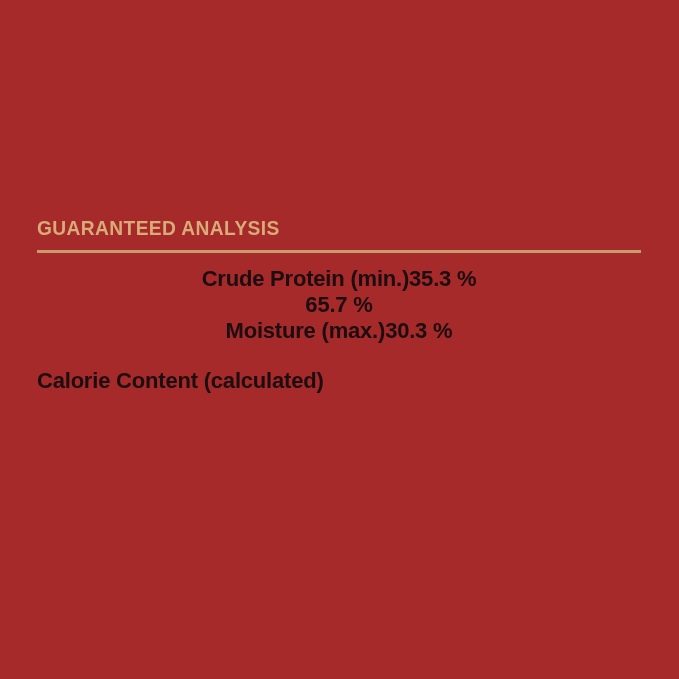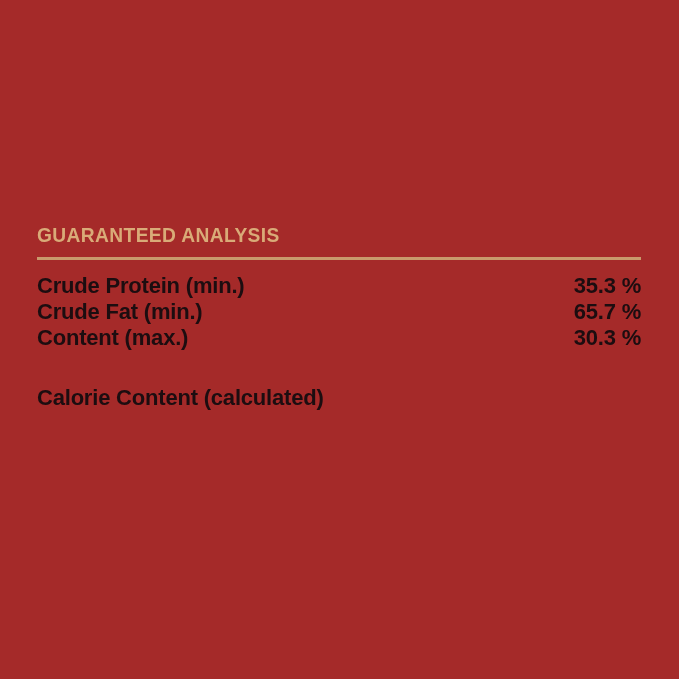--- a/index.html
+++ b/index.html
@@ -11,21 +11,21 @@
     height: 679px;
     background: #a52a29;
     font-family: "Liberation Sans", sans-serif;
     -webkit-font-smoothing: antialiased;
     overflow: hidden;
   }
 
   .label-panel {
     position: absolute;
     left: 37px;
-    top: 224px;
+    top: 217px;
     width: 604px;
   }
 
   .panel-heading {
     font-family: "Liberation Sans", sans-serif;
     font-weight: bold;
     font-size: 20px;
     line-height: 22px;
     letter-spacing: 0.4px;
     color: #d9ab78;
@@ -42,21 +42,21 @@
     background: #c99a6c;
   }
 
   .analysis-table {
     margin-top: 13px;
   }
 
   .analysis-row {
     display: flex;
     align-items: baseline;
-    justify-content: space-between;
+    justify-content: center;
     height: 26px;
   }
 
   .nutrient-name,
   .nutrient-value {
     font-family: "Liberation Sans", sans-serif;
     font-weight: bold;
     font-size: 22px;
     line-height: 26px;
     color: #1c0d10;
@@ -66,21 +66,21 @@
   .nutrient-name {
     letter-spacing: -0.2px;
   }
 
   .nutrient-value {
     text-align: right;
     letter-spacing: -0.2px;
   }
 
   .calorie-block {
-    margin-top: 33px;
+    margin-top: 23px;
   }
 
   .calorie-line {
     font-family: "Liberation Sans", sans-serif;
     font-weight: bold;
     font-size: 22px;
     line-height: 27px;
     color: #1c0d10;
     letter-spacing: -0.2px;
     white-space: nowrap;
@@ -96,27 +96,26 @@
   <div class="heading-rule"></div>
 
   <div class="analysis-table">
 
     <div class="analysis-row">
       <span class="nutrient-name">Crude Protein (min.)</span>
       <span class="nutrient-value">35.3 %</span>
     </div>
 
     <div class="analysis-row">
-      <span class="nutrient-name">Crude Fat (min.)</span>
       <span class="nutrient-value">65.7 %</span>
     </div>
 
 
     <div class="analysis-row">
-      <span class="nutrient-name">Content (max.)</span>
+      <span class="nutrient-name">Moisture (max.)</span>
       <span class="nutrient-value">30.3 %</span>
     </div>
 
   </div>
 
   <div class="calorie-block">
     <div class="calorie-line">Calorie Content (calculated)</div>
   </div>
 
 </div>

